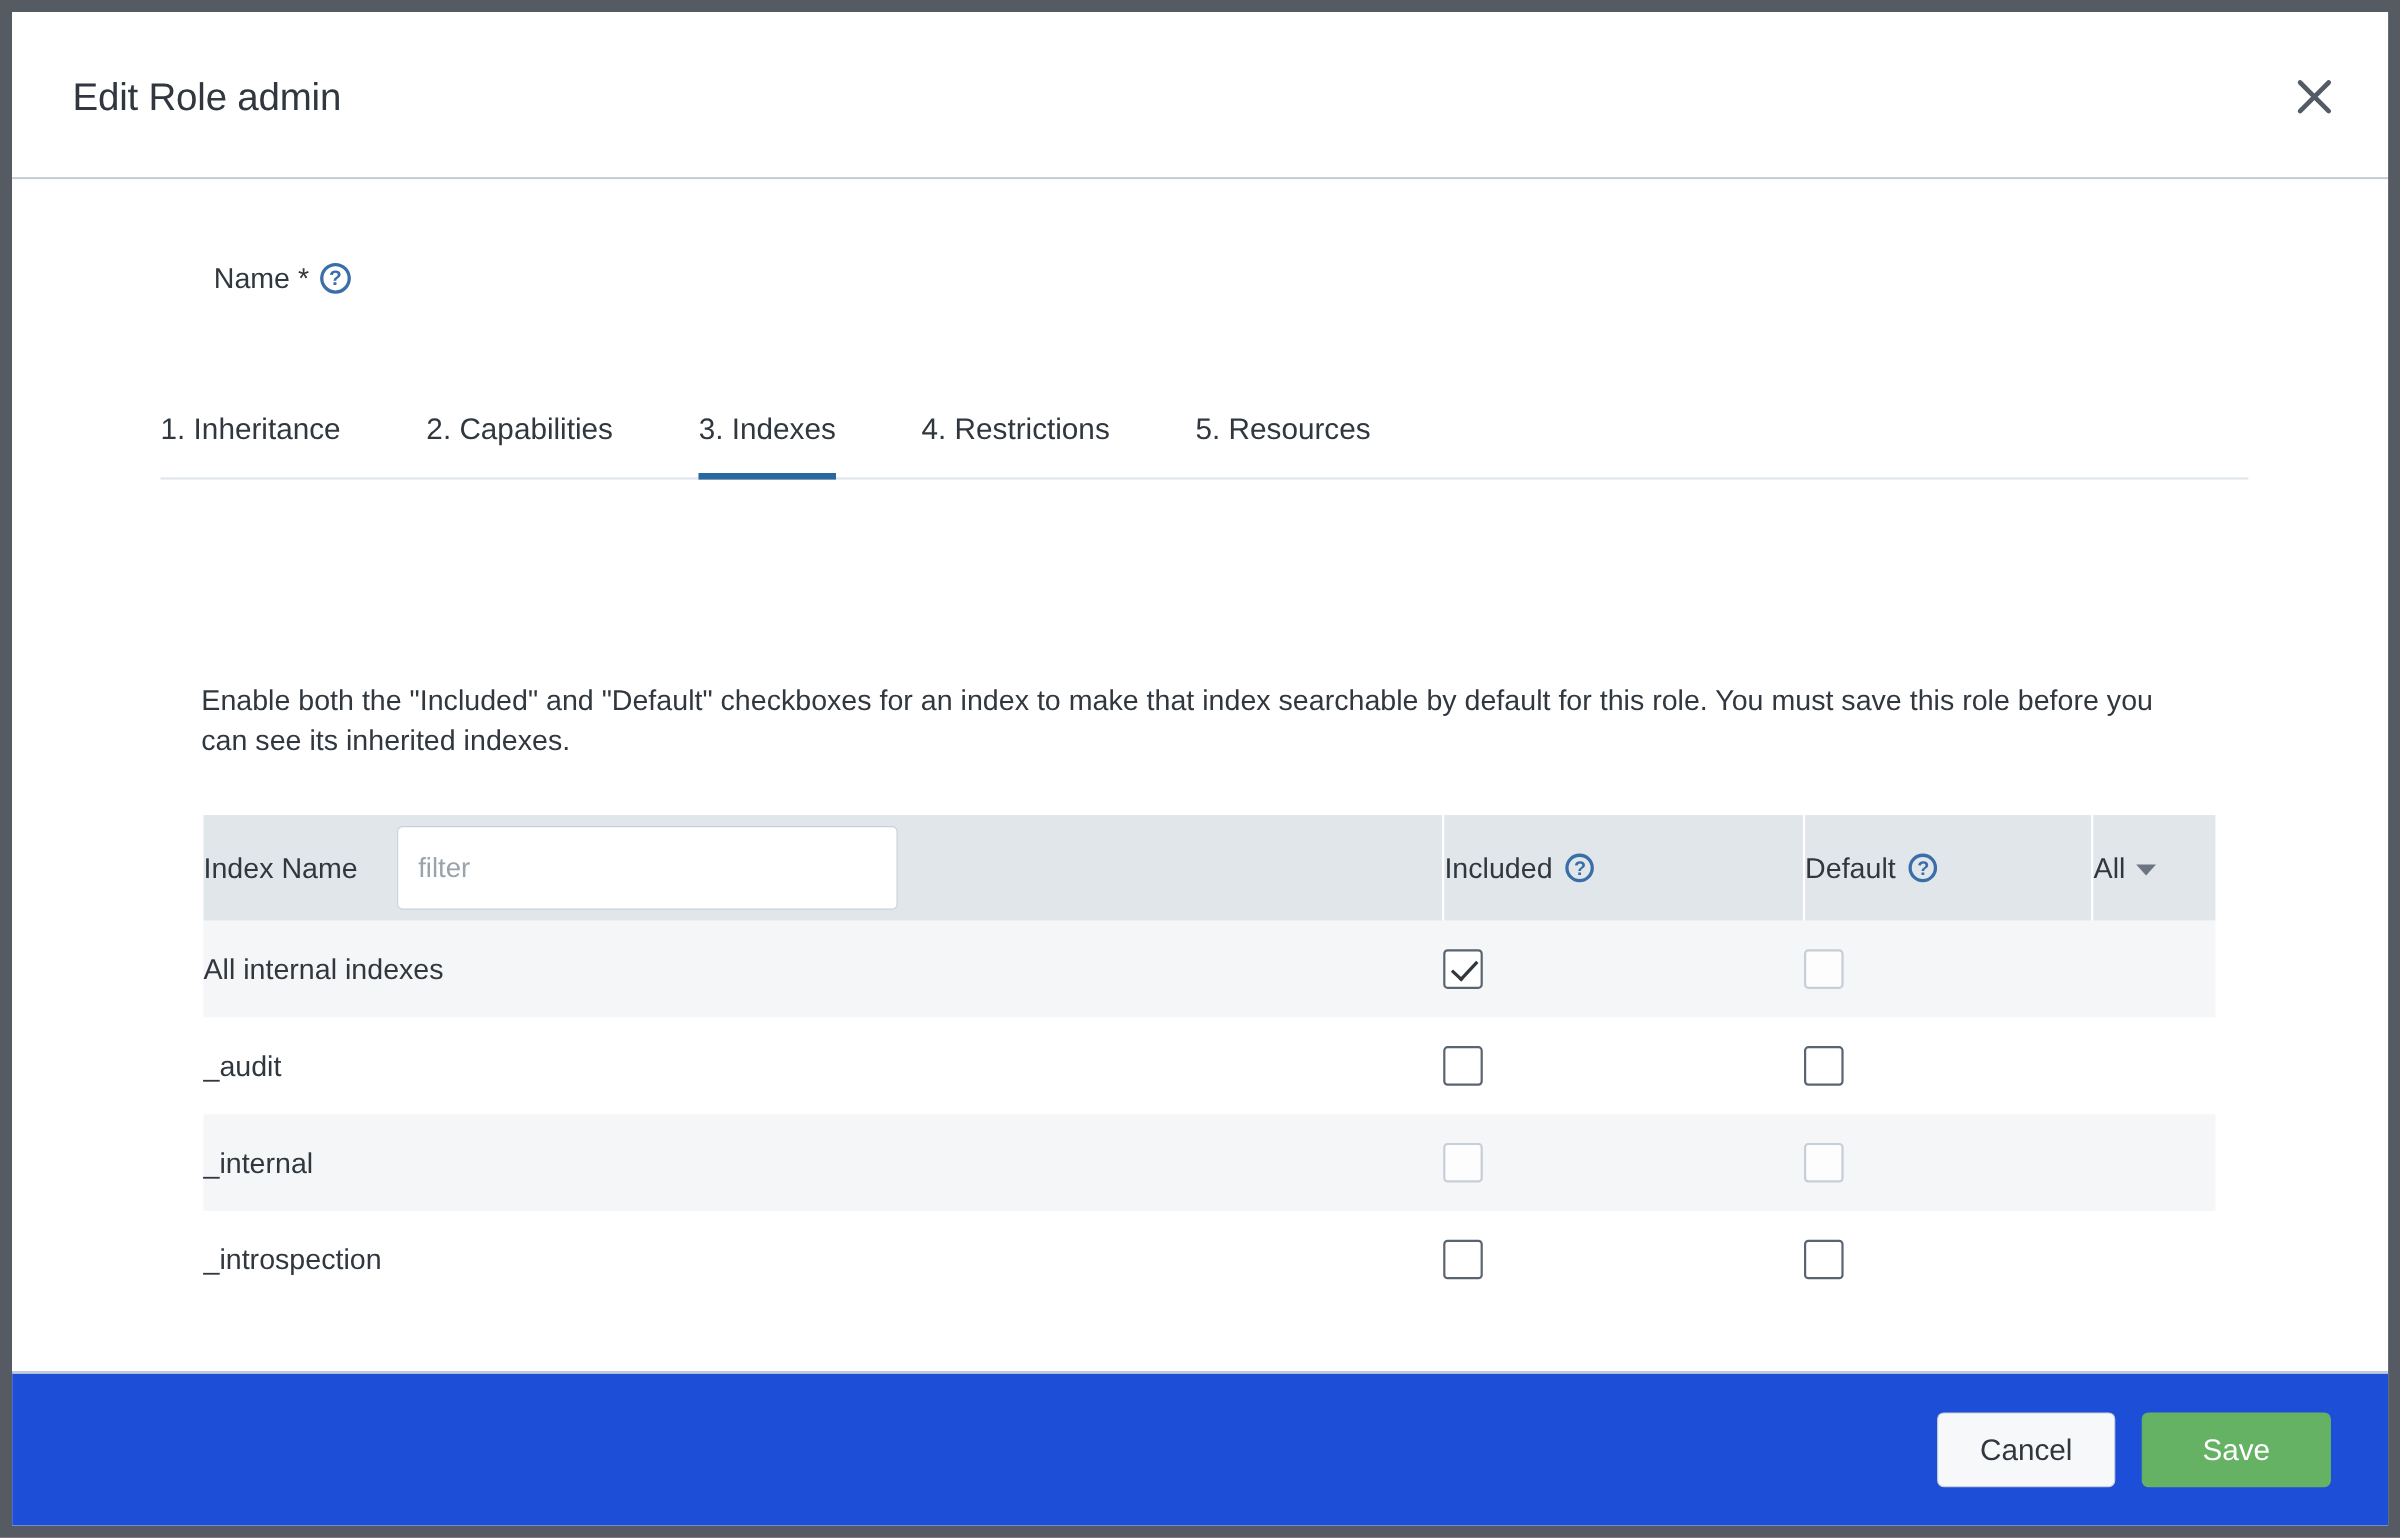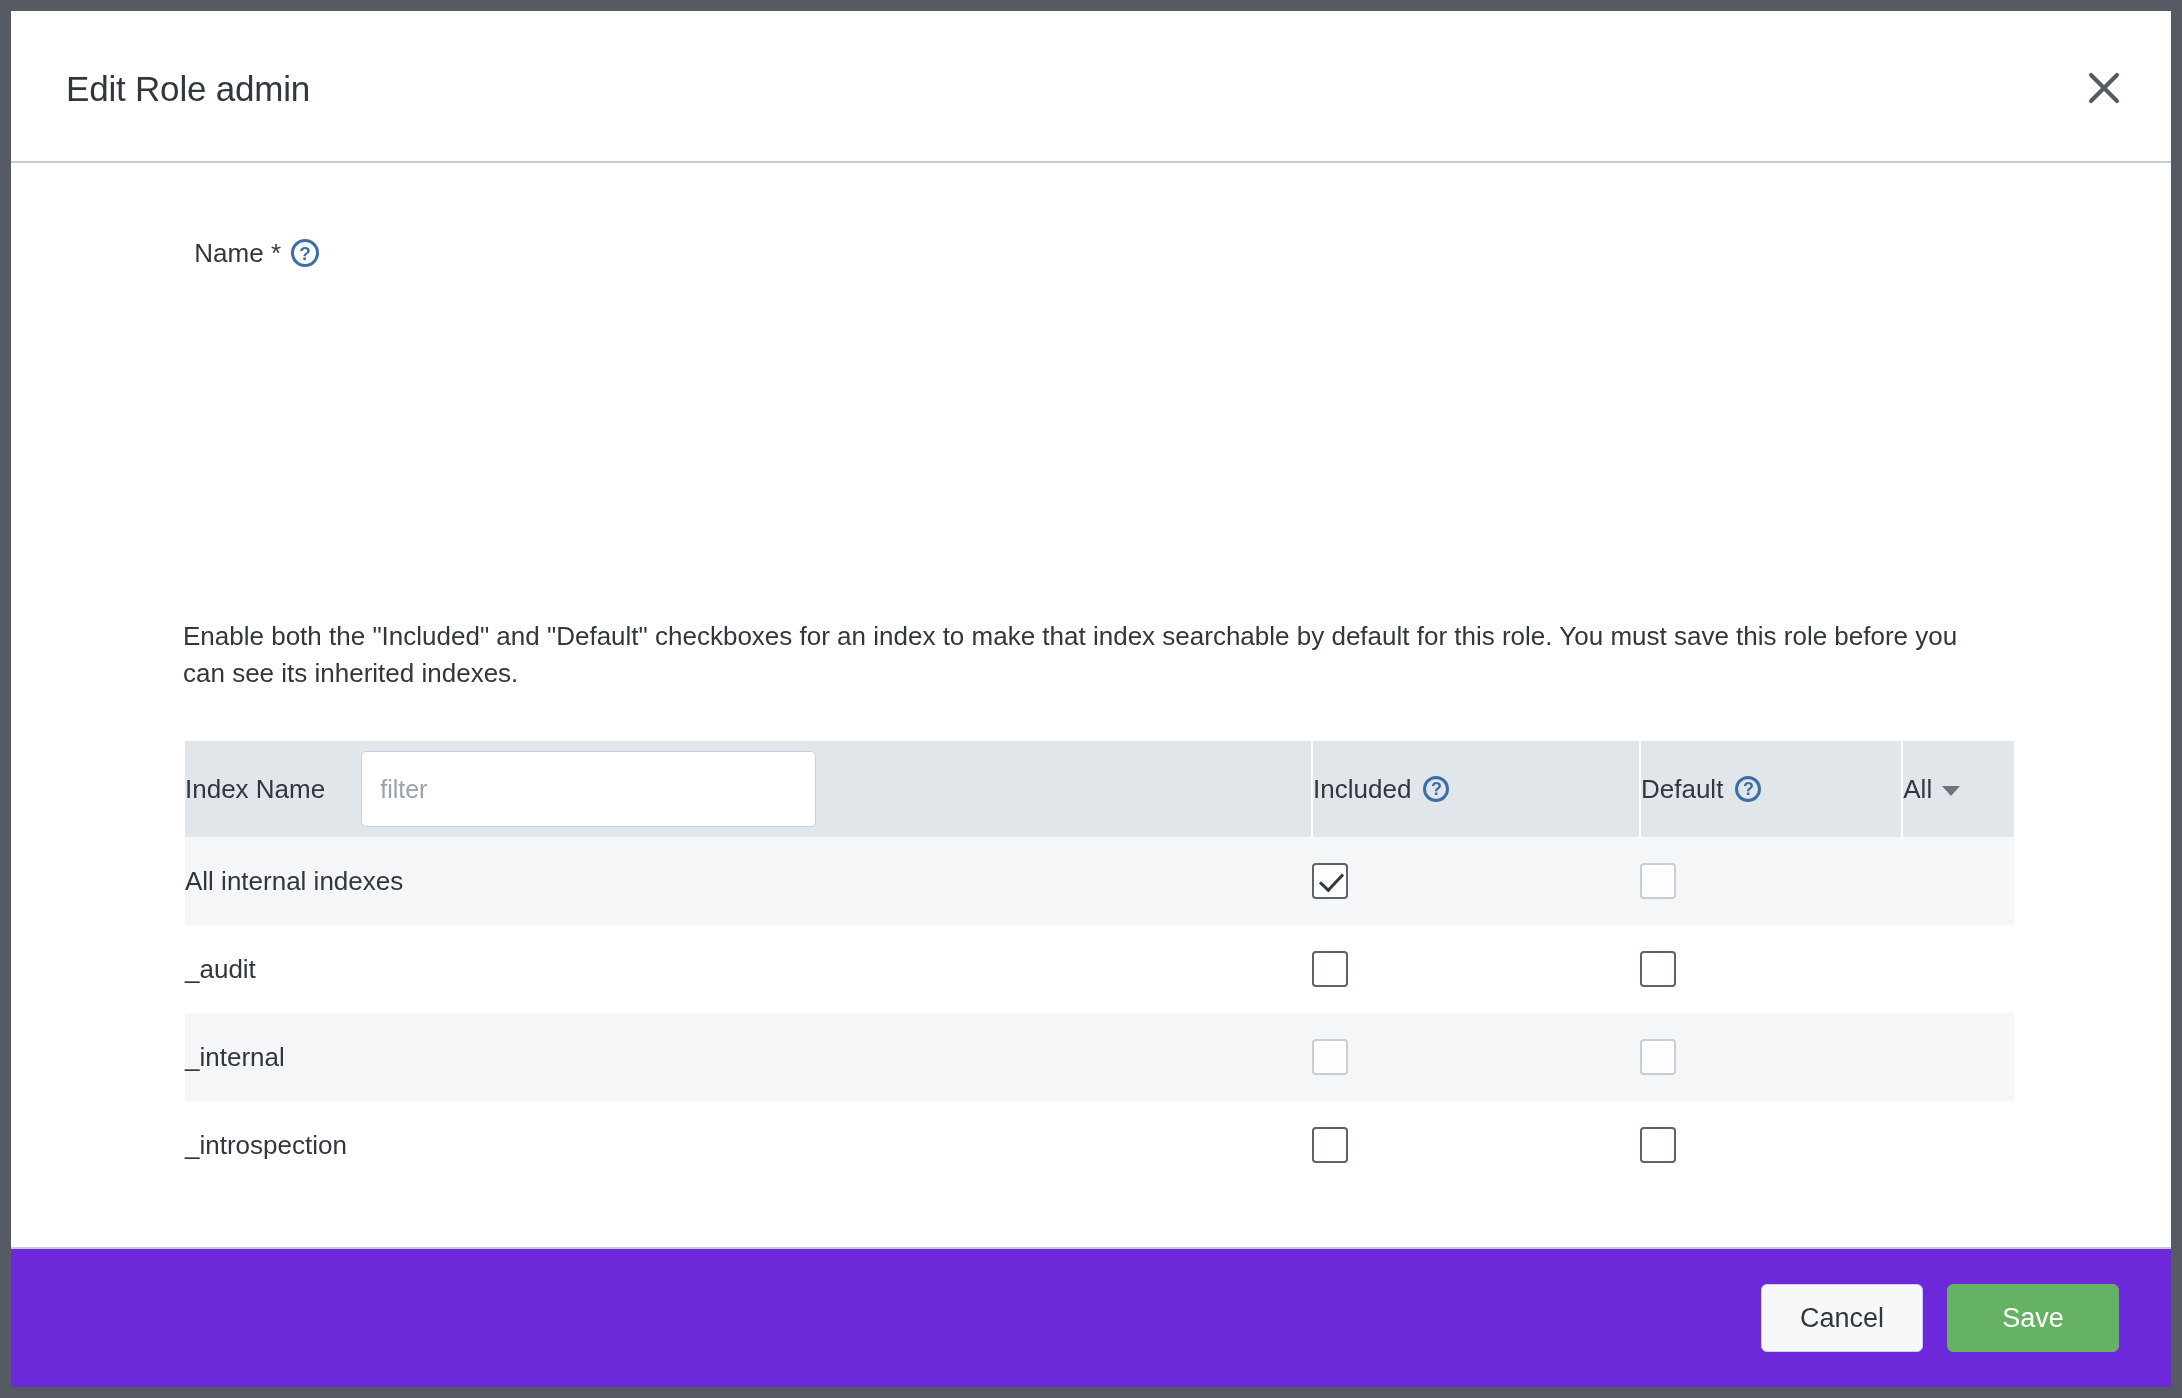--- a/index.html
+++ b/index.html
@@ -274,21 +274,21 @@
     bottom: 0;
     overflow: hidden;
   }
 
   
   .modal-footer {
     position: relative;
     flex: 0 0 140px;
     height: 140px;
     border-top: 2px solid #c3cbd4;
-    background: #6d28d9;
+    background: #1d4ed8;
     display: flex;
     align-items: center;
     justify-content: flex-end;
     padding-right: 52px;
     gap: 24px;
   }
   .btn {
     height: 68px;
     border-radius: 6px;
     font-size: 27px;
@@ -328,20 +328,27 @@
   <div class="modal-body">
     <div class="scroll-clip">
 
       <div class="name-row">
         <div class="name-label-wrap">
           <span class="name-label">Name *</span>
           <span class="help-icon">?</span>
         </div>
       </div>
 
+      <div class="tabs">
+        <button class="tab">1. Inheritance</button>
+        <button class="tab">2. Capabilities</button>
+        <button class="tab active">3. Indexes</button>
+        <button class="tab">4. Restrictions</button>
+        <button class="tab">5. Resources</button>
+      </div>
 
       <div class="desc">Enable both the "Included" and "Default" checkboxes for an index to make that index searchable by default for this role. You must save this role before you can see its inherited indexes.</div>
 
       <table class="index-table">
         <thead>
           <tr>
             <th class="col-name">
               <div class="namecell-head">
                 <span class="th-inner">Index Name</span>
                 <input class="filter-input" type="text" placeholder="filter" style="">

